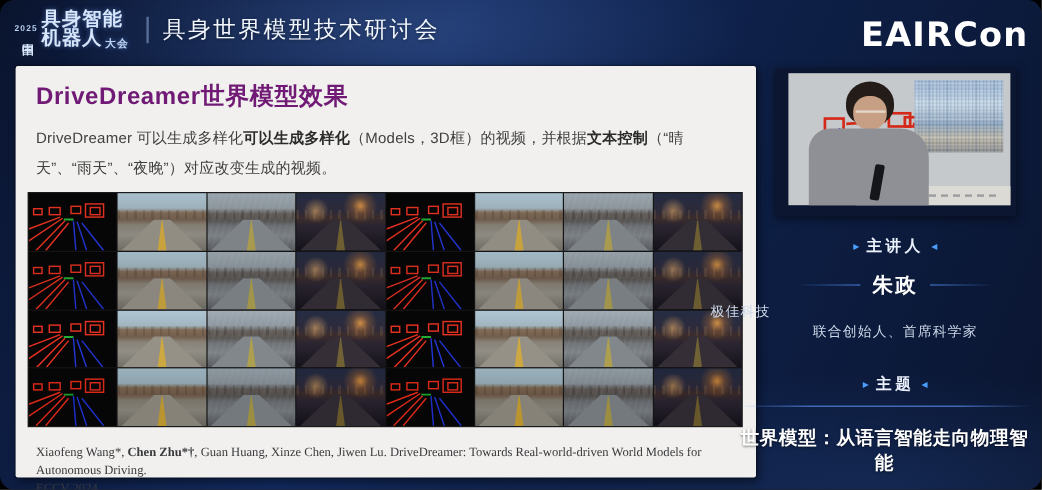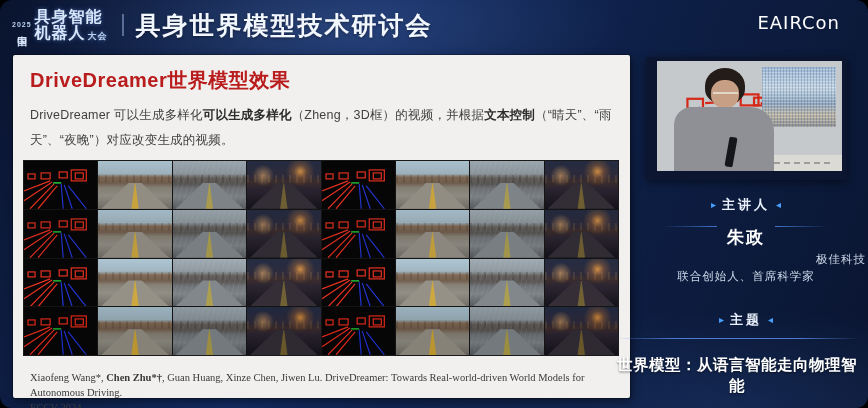--- a/index.html
+++ b/index.html
@@ -13,26 +13,26 @@
   .header{position:absolute;left:0;top:0;width:100%;height:50px;display:flex;align-items:center;}
   .logo{display:flex;align-items:center;margin-left:12px;gap:3px;color:#d7e6fb;}
   .logo-side{display:flex;flex-direction:column;align-items:center;line-height:1;}
   .logo-year{font-size:7px;font-weight:bold;letter-spacing:1px;color:#b9d0ef;}
   .logo-country{writing-mode:vertical-rl;text-orientation:upright;font-size:10px;font-weight:bold;letter-spacing:1px;}
   .logo-main{line-height:1;}
   .logo-l1{font-size:16px;font-weight:800;letter-spacing:1px;text-shadow:0 0 4px rgba(120,170,255,.5);}
   .logo-l2{font-size:16px;font-weight:800;letter-spacing:1px;display:flex;align-items:flex-end;gap:2px;text-shadow:0 0 4px rgba(120,170,255,.5);}
   .logo-suffix{font-size:9px;font-weight:bold;color:#b9d0ef;}
   .header-sep{width:2px;height:22px;background:rgba(170,200,245,.45);margin:0 12px 0 14px;}
-  .event-title{font-size:25px;font-weight:700;color:#f2f6fd;letter-spacing:2px;text-shadow:0 1px 3px rgba(0,0,0,.4);}
-  .brand{position:absolute;right:28px;top:12px;font-size:18px;font-weight:400;color:#ffffff;letter-spacing:1px;font-family:"DejaVu Sans",sans-serif;}
+  .event-title{font-size:19px;font-weight:400;color:#f2f6fd;letter-spacing:2px;text-shadow:0 1px 3px rgba(0,0,0,.4);}
+  .brand{position:absolute;right:11px;top:12px;font-size:28px;font-weight:700;color:#ffffff;letter-spacing:1px;font-family:"DejaVu Sans",sans-serif;}
   
   .slide{position:absolute;left:13px;top:55px;width:617px;height:343px;background:#f1f0ee;border-radius:2px;
     box-shadow:0 0 0 1px rgba(0,0,0,.25),2px 3px 8px rgba(0,0,0,.45);}
-  .slide-title{position:absolute;left:17px;top:12px;font-size:20px;font-weight:800;color:#b91c1c;letter-spacing:.5px;}
+  .slide-title{position:absolute;left:17px;top:12px;font-size:20px;font-weight:800;color:#701a75;letter-spacing:.5px;}
   .slide-par{position:absolute;left:17px;top:48px;width:586px;font-size:12.5px;line-height:2.0;color:#3f3f3f;letter-spacing:.2px;}
   .slide-par b{color:#2b2b2b;}
   .citation{position:absolute;left:17px;top:315px;width:588px;font-family:"Liberation Serif","DejaVu Serif",serif;
     font-size:10.5px;line-height:1.45;color:#3a3a3c;}
   
   .scene-grid{position:absolute;left:11px;top:106px;width:594px;height:194px;display:grid;
     grid-template-columns:repeat(8,1fr);grid-template-rows:repeat(4,1fr);gap:1px;background:#141414;
     box-shadow:0 0 0 1px #1a1a1a;}
   .cell{position:relative;overflow:hidden;}
   .cell.hdmap{background:#060606;}
@@ -76,26 +76,26 @@
   .presenter-face{position:absolute;left:29%;top:17%;width:28px;height:28px;border-radius:46%;background:#c79f85;}
   .presenter-glasses{position:absolute;left:30%;top:28%;width:25px;height:6px;border-top:2px solid #e8e4da;opacity:.8;}
   .presenter-body{position:absolute;left:9%;bottom:0;width:54%;height:58%;border-radius:18px 24px 0 0;background:#8f9095;}
   .presenter-mic{position:absolute;left:38%;bottom:4%;width:8px;height:30px;background:#14161a;transform:rotate(10deg);border-radius:2px;}
   .caption-strip{position:absolute;left:30%;right:0;bottom:0;height:15%;background:#dbdad4;
     background-image:repeating-linear-gradient(90deg,rgba(40,40,60,.35) 0 6px,transparent 6px 10px);background-size:90% 2px;background-position:8% 55%;background-repeat:no-repeat;}
   .side-label{position:absolute;width:240px;text-align:center;color:#eaf1fc;font-size:13px;font-weight:800;letter-spacing:3px;}
   .side-label .arr{color:#4aa0ff;font-size:10px;letter-spacing:0;vertical-align:1px;padding:0 6px;}
   .label-speaker{left:626px;top:196px;}
   .label-topic{left:626px;top:311px;}
-  .speaker-name-row{position:absolute;left:626px;top:226px;width:240px;display:flex;align-items:flex-start;justify-content:center;gap:10px;}
+  .speaker-name-row{position:absolute;left:626px;top:226px;width:240px;display:flex;align-items:center;justify-content:center;gap:10px;}
   .speaker-name{font-size:17px;font-weight:800;color:#ffffff;letter-spacing:2px;}
   .name-line{width:54px;height:1px;}
   .name-line.l{background:linear-gradient(90deg,transparent,#3f74c8);}
   .name-line.r{background:linear-gradient(90deg,#3f74c8,transparent);}
-  .speaker-org{position:absolute;left:626px;top:252px;width:240px;text-align:right;font-size:11.5px;color:#ccd7e8;letter-spacing:1px;}
+  .speaker-org{position:absolute;left:592px;top:252px;width:240px;text-align:left;font-size:11.5px;color:#ccd7e8;letter-spacing:1px;}
   .speaker-role{position:absolute;left:626px;top:269px;width:240px;text-align:center;font-size:11.5px;color:#ccd7e8;letter-spacing:1px;}
   .topic-title{position:absolute;right:8px;top:338px;width:246px;text-align:center;font-size:15.5px;font-weight:800;
     color:#ffffff;letter-spacing:.5px;padding:17px 0;z-index:5;text-shadow:0 1px 2px rgba(0,0,0,.5);}
   .topic-title::before,.topic-title::after{content:"";position:absolute;left:0;right:0;height:1px;
     background:linear-gradient(90deg,transparent,rgba(90,140,235,.85) 25% 75%,transparent);}
   .topic-title::before{top:0;}
   .topic-title::after{bottom:0;}
 </style>
 </head>
 <body>
@@ -117,21 +117,21 @@
         </div>
       </div>
     </div>
     <div class="header-sep"></div>
     <div class="event-title">具身世界模型技术研讨会</div>
     <div class="brand">EAIRCon</div>
   </div>
 
   <div class="slide">
     <div class="slide-title">DriveDreamer世界模型效果</div>
-    <div class="slide-par"><span>DriveDreamer 可以生成多样化</span><b>可以生成多样化</b><span>（Zheng，3D框）的视频，并根据</span><b>文本控制</b><span>（“晴天”、“雨天”、“夜晚”）对应改变生成的视频。</span></div>
+    <div class="slide-par"><span>DriveDreamer 可以生成多样化</span><b>可以生成多样化</b><span>（Models，3D框）的视频，并根据</span><b>文本控制</b><span>（“晴天”、“雨天”、“夜晚”）对应改变生成的视频。</span></div>
     <div class="scene-grid">
         <div class="cell hdmap r0">
           <svg viewBox="0 0 73 48" preserveAspectRatio="none">
     <g fill="none" stroke="#e03020" stroke-width="1.2">
       <rect x="4" y="13" width="7" height="5"></rect>
       <rect x="17" y="12" width="9" height="6"></rect>
       <rect x="35" y="11" width="8" height="6"></rect>
       <rect x="47" y="9" width="15" height="11"></rect>
       <rect x="51" y="12" width="8" height="6"></rect>
       <path d="M0,40 L28,21 M6,48 L30,23 M14,48 L33,25 M0,30 L26,20"></path>

